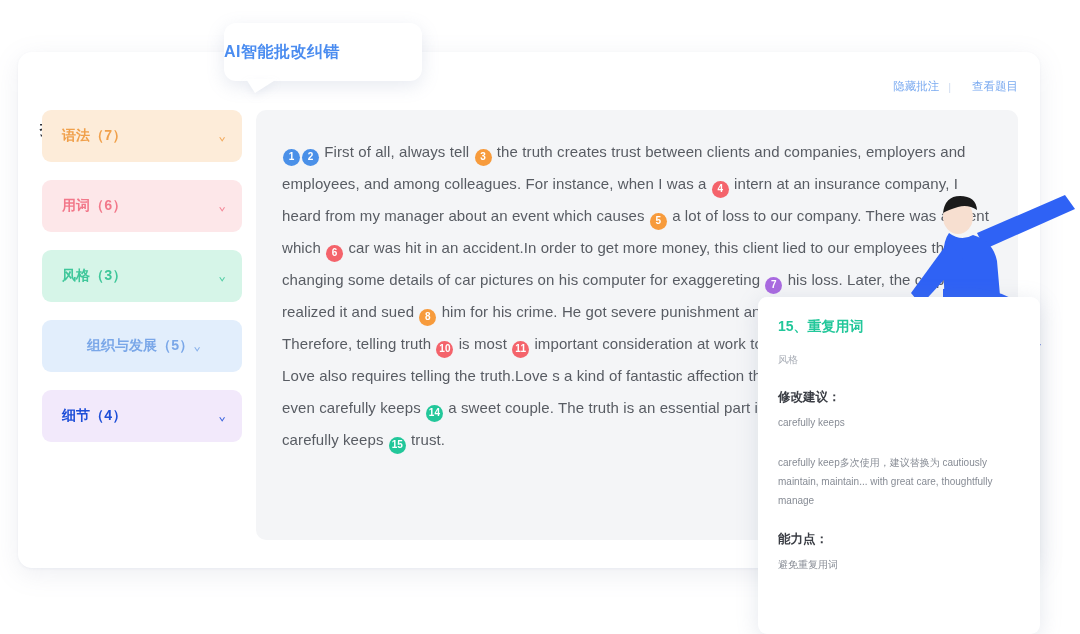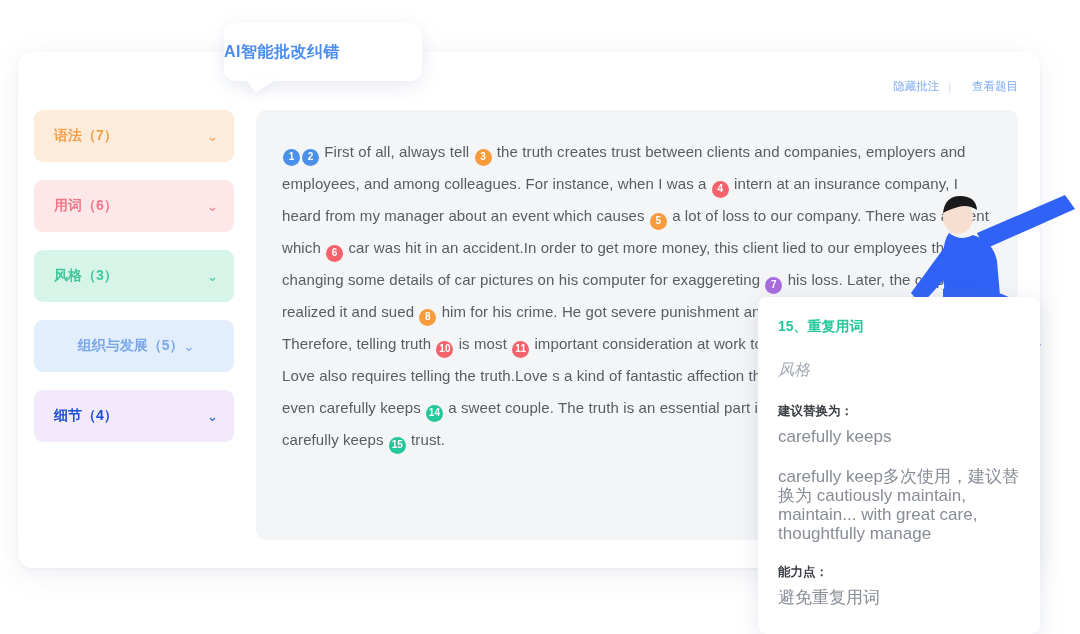--- a/index.html
+++ b/index.html
@@ -31,22 +31,23 @@
   .header-links {
     position: absolute; right: 22px; top: 27px;
     display: flex; align-items: center; gap: 9px;
     font-size: 11.5px; color: #7aaaf0;
   }
   .header-links .sep { color: #cfdcf0; font-size: 11px; }
   .header-link { cursor: pointer; padding-left: 12px; }
 
   
   .cats {
-    position: absolute; left: 16px; top: 58px;
+    position: absolute; left: 24px; top: 58px;
     width: 200px;
+    font-family: Liberation Mono, monospace;
   }
   .cat {
     height: 52px; border-radius: 9px;
     display: flex; align-items: center; justify-content: space-between;
     padding: 0 16px 0 20px;
     margin-bottom: 18px;
     font-size: 14px; font-weight: bold;
     cursor: pointer;
   }
   .cat .chev { font-size: 13px; font-weight: bold; opacity:.85; }
@@ -119,31 +120,31 @@
     width: 282px; height: 337px;
     background: #ffffff;
     border-radius: 9px;
     box-shadow: 0 4px 22px rgba(120,135,165,0.20);
     padding: 21px 20px 0 20px;
     z-index: 25;
     overflow: hidden;
   }
   .pop-title {
     font-size: 14px; font-weight: bold; color: #22c79a;
-    margin-bottom: 24px;
+    margin-bottom: 17px;
   }
   .pop-sub {
-    font-size: 16px; color: #a6abb4; margin-bottom: 22px; font-style: italic;
+    font-size: 10px; color: #a6abb4; margin-bottom: 22px;
   }
   .pop-h {
     font-size: 12.5px; font-weight: bold; color: #3a3d44;
     margin-bottom: 7px;
   }
   .pop-body {
-    font-size: 17px; color: #878c95; line-height: 19px;
+    font-size: 10px; color: #878c95; line-height: 19px;
   }
   .pop-block { margin-bottom: 21px; }
 
   
   .figure {
     position: absolute;
     left: 905px; top: 185px;
     width: 175px; height: 170px;
     z-index: 20;
     pointer-events: none;
@@ -216,21 +217,21 @@
     <path d="M96 116 q14 18 18 38 l-16 8 q-10 -22 -20 -36 Z" fill="#2f62f5"></path>
 
     <path d="M98 150 l22 -6 l16 16 l-28 8 Z" fill="#2346c8"></path>
   </svg>
 
   <div class="popup">
     <div class="pop-title">15、重复用词</div>
     <div class="pop-sub">风格</div>
 
     <div class="pop-block">
-      <div class="pop-h">建议替换为：</div>
+      <div class="pop-h">修改建议：</div>
       <div class="pop-body">carefully keeps</div>
     </div>
 
     <div class="pop-block">
       <div class="pop-body">carefully keep多次使用，建议替换为 cautiously maintain, maintain... with great care, thoughtfully manage</div>
     </div>
 
     <div class="pop-block">
       <div class="pop-h">能力点：</div>
       <div class="pop-body">避免重复用词</div>

